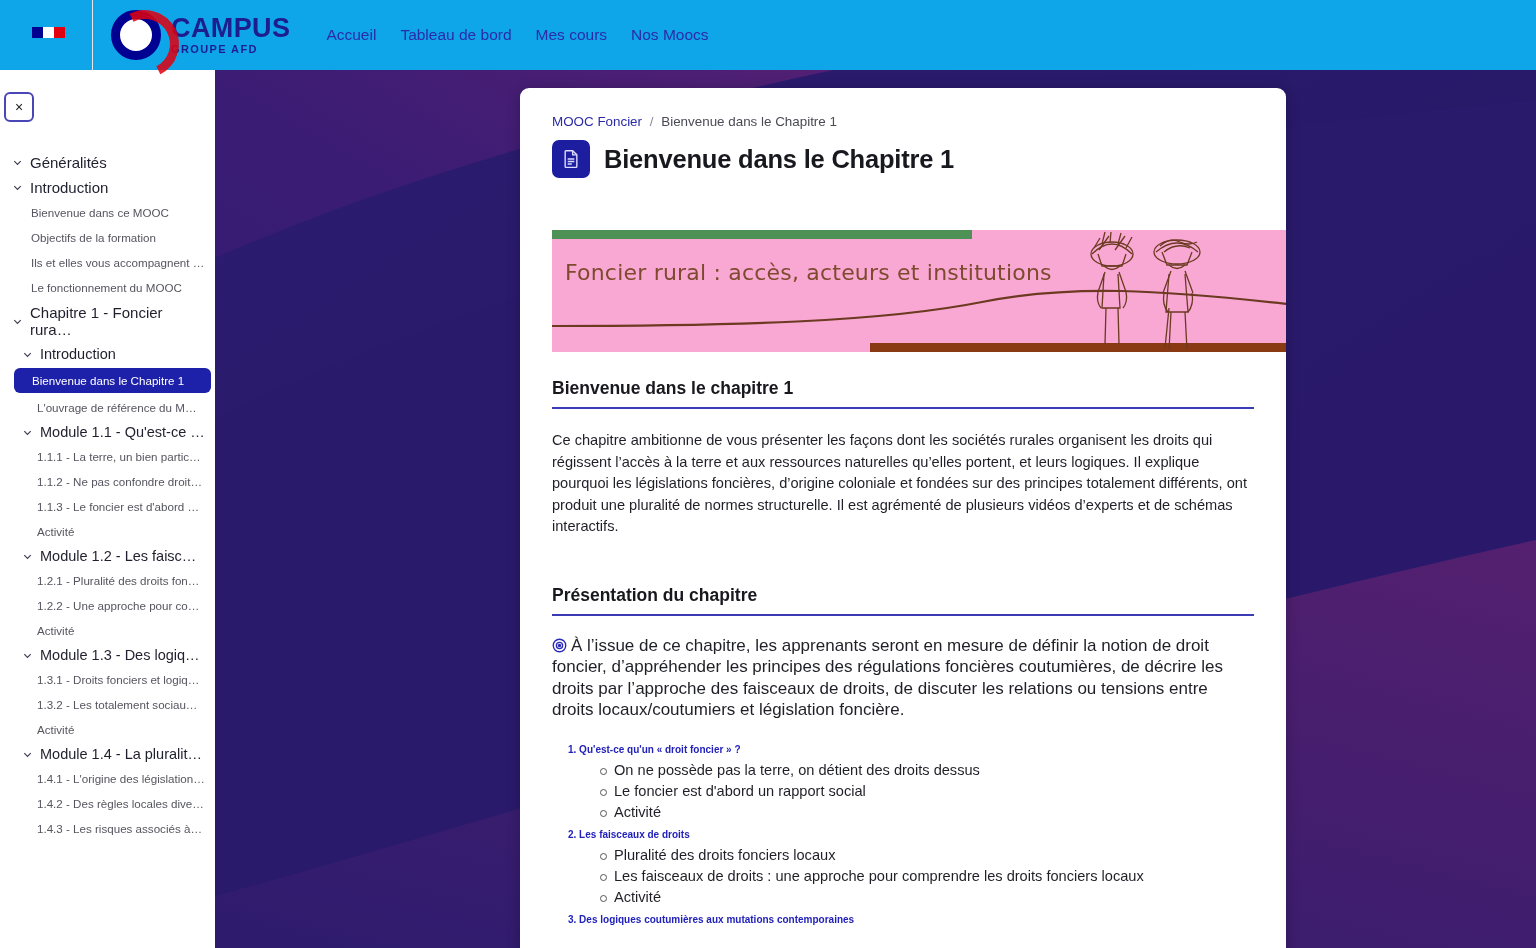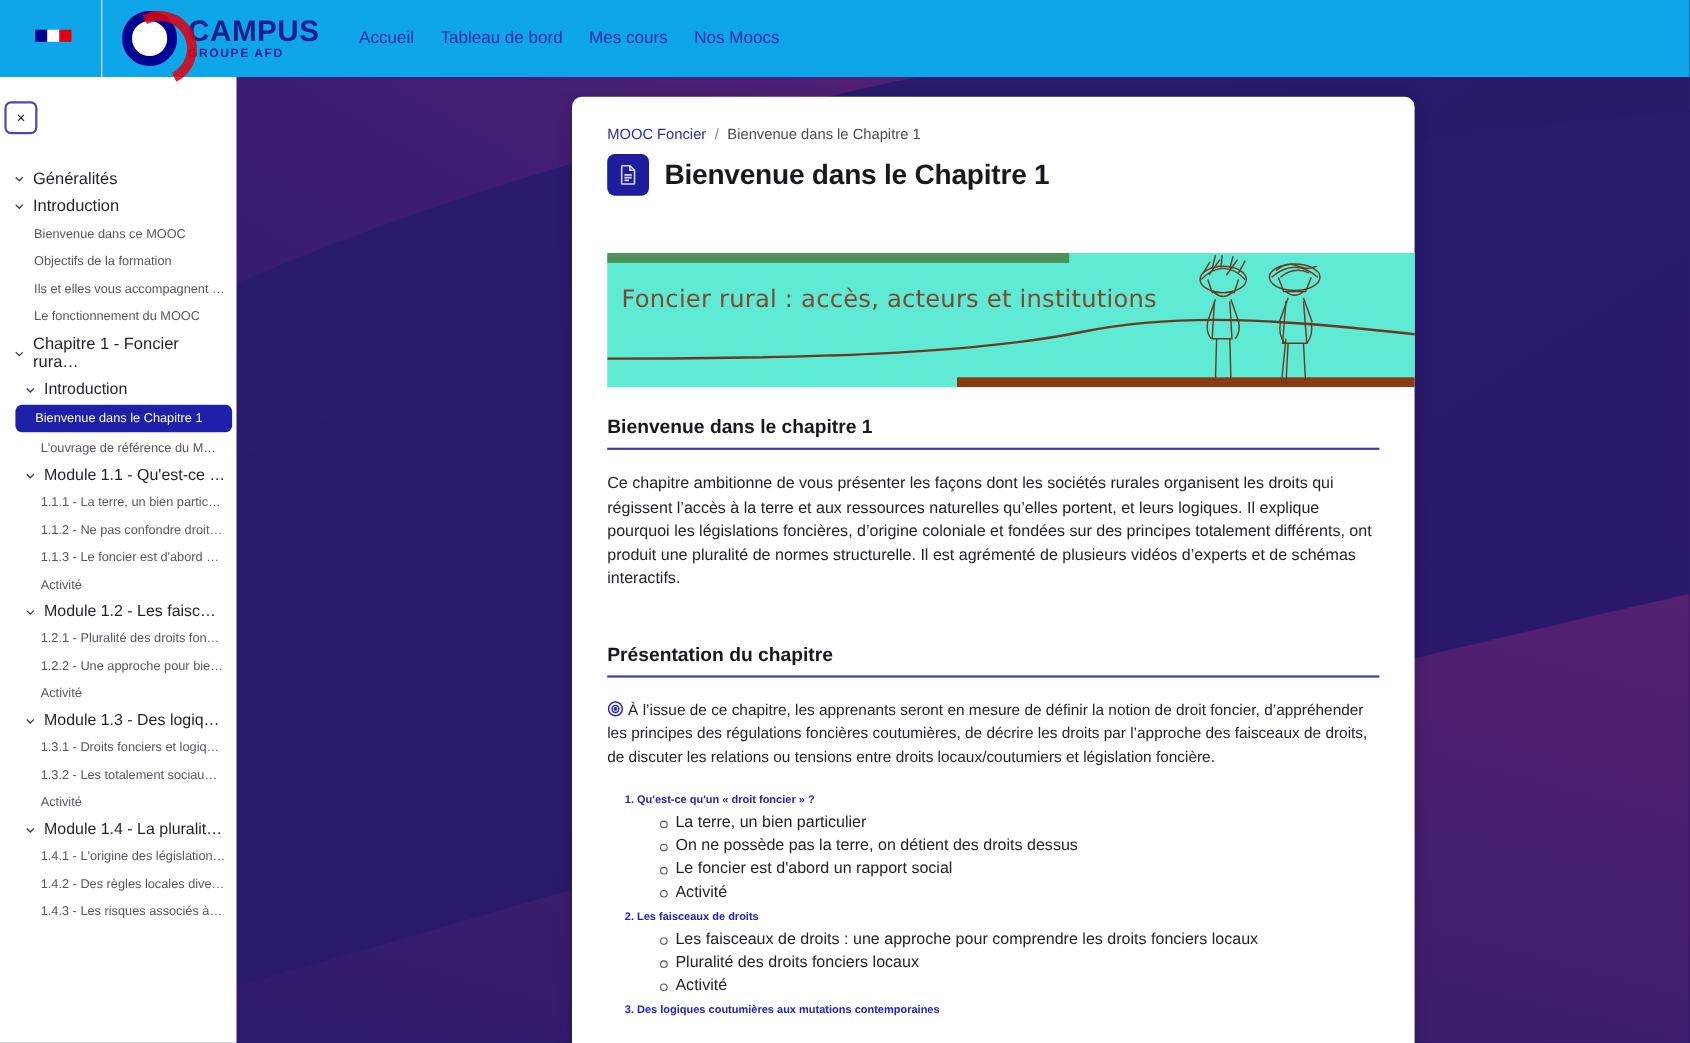--- a/index.html
+++ b/index.html
@@ -171,21 +171,21 @@
   .page-title {
     font-size: 25.5px; font-weight: 700; color: #18181f;
     letter-spacing: -.2px;
   }
 
   
   .banner {
     margin-top: 52px;
     width: 735px; height: 122px;
     position: relative; overflow: hidden;
-    background: #5eead4;
+    background: #f9a8d4;
   }
   .banner-green {
     position: absolute; top: 0; left: 0;
     width: 420px; height: 9px; background: #4e9157;
   }
   .banner-brown {
     position: absolute; bottom: 0; left: 318px;
     width: 417px; height: 9px; background: #8a3a13;
   }
   .banner-title {
@@ -203,21 +203,21 @@
     padding-bottom: 8px;
   }
   .sec-rule { height: 2px; background: #3b3bb5; width: 100%; }
   .body-p {
     margin-top: 21px;
     font-size: 14.6px; line-height: 21.5px; color: #1f1f28;
     text-align: left;
   }
   .goal-p {
     margin-top: 19px;
-    font-size: 14px; line-height: 21.5px; color: #1f1f28;
+    font-size: 17px; line-height: 21.5px; color: #1f1f28;
   }
   .target-icon { vertical-align: -2px; margin-right: 4px; }
 
   .outline { margin-top: 18px; padding-left: 16px; }
   .o-num {
     font-size: 10px; font-weight: 700; color: #2222bb;
     margin-top: 1px; line-height: 21px;
   }
   .o-sub { list-style: none; margin: 0 0 0 30px; padding: 0; }
   .o-sub li {
@@ -335,21 +335,21 @@
       <div class="leaf deep">1.1.2 - Ne pas confondre droits d…</div>
       <div class="leaf deep">1.1.3 - Le foncier est d'abord un r…</div>
       <div class="leaf deep">Activité</div>
       <div class="node indent">
         <svg class="chev" viewBox="0 0 24 24" fill="none" stroke="currentColor" stroke-width="2.6">
           <path d="M5 9l7 7 7-7"></path>
         </svg>
         <span class="node-l2">Module 1.2 - Les faisc…</span>
       </div>
       <div class="leaf deep">1.2.1 - Pluralité des droits foncie…</div>
-      <div class="leaf deep">1.2.2 - Une approche pour bien…</div>
+      <div class="leaf deep">1.2.2 - Une approche pour cours…</div>
       <div class="leaf deep">Activité</div>
       <div class="node indent">
         <svg class="chev" viewBox="0 0 24 24" fill="none" stroke="currentColor" stroke-width="2.6">
           <path d="M5 9l7 7 7-7"></path>
         </svg>
         <span class="node-l2">Module 1.3 - Des logiq…</span>
       </div>
       <div class="leaf deep">1.3.1 - Droits fonciers et logique…</div>
       <div class="leaf deep">1.3.2 - Les totalement sociau…</div>
       <div class="leaf deep">Activité</div>
@@ -431,26 +431,25 @@
     <svg class="target-icon" width="15" height="15" viewBox="0 0 24 24" fill="none" stroke="#2a2ab8" stroke-width="2.2">
       <circle cx="12" cy="12" r="10"></circle>
         <circle cx="12" cy="12" r="5"></circle>
         <circle cx="12" cy="12" r="1.6" fill="#2a2ab8"></circle>
     </svg><span>À l’issue de ce chapitre, les apprenants seront en mesure de définir la notion de droit foncier, d’appréhender les principes des régulations foncières coutumières, de décrire les droits par l’approche des faisceaux de droits, de discuter les relations ou tensions entre droits locaux/coutumiers et législation foncière.</span>
   </p>
 
   <div class="outline" id="outline">
       <div class="o-num">1. Qu'est-ce qu'un « droit foncier » ?</div>
       <ul class="o-sub">
-        <li>La terre, un bien particulier</li>
         <li>On ne possède pas la terre, on détient des droits dessus</li>
         <li>Le foncier est d'abord un rapport social</li>
         <li>Activité</li>
       </ul>
       <div class="o-num">2. Les faisceaux de droits</div>
       <ul class="o-sub">
+        <li>Pluralité des droits fonciers locaux</li>
         <li>Les faisceaux de droits : une approche pour comprendre les droits fonciers locaux</li>
-        <li>Pluralité des droits fonciers locaux</li>
         <li>Activité</li>
       </ul>
       <div class="o-num">3. Des logiques coutumières aux mutations contemporaines</div>
     </div>
 </main>
 
 </body></html>

